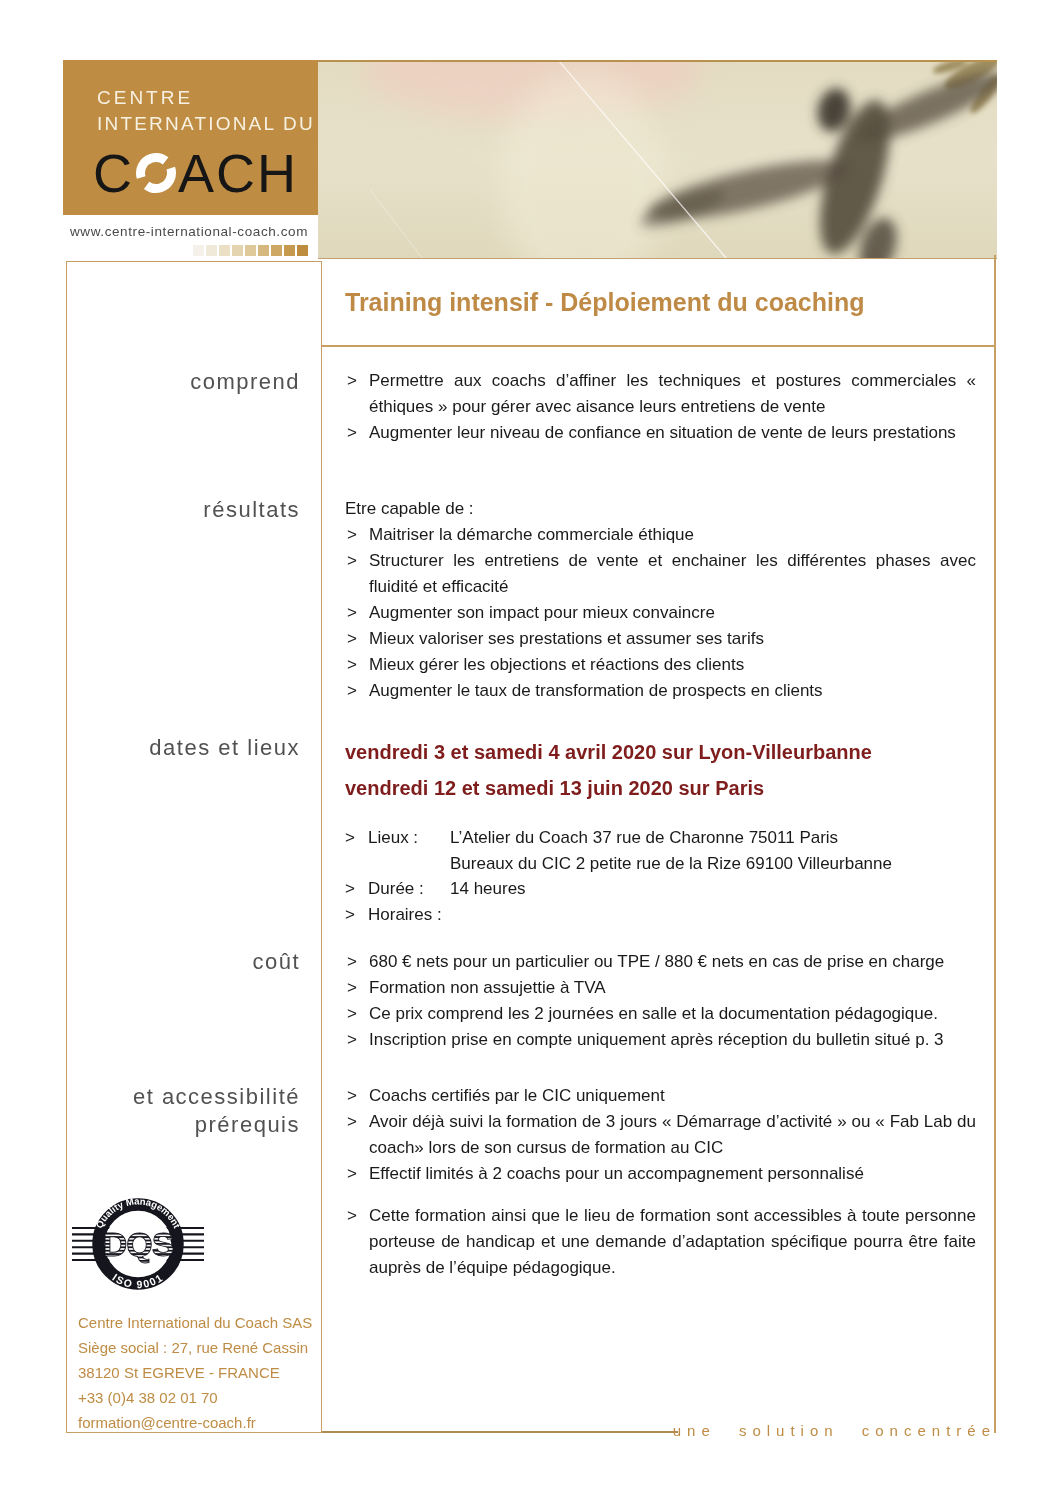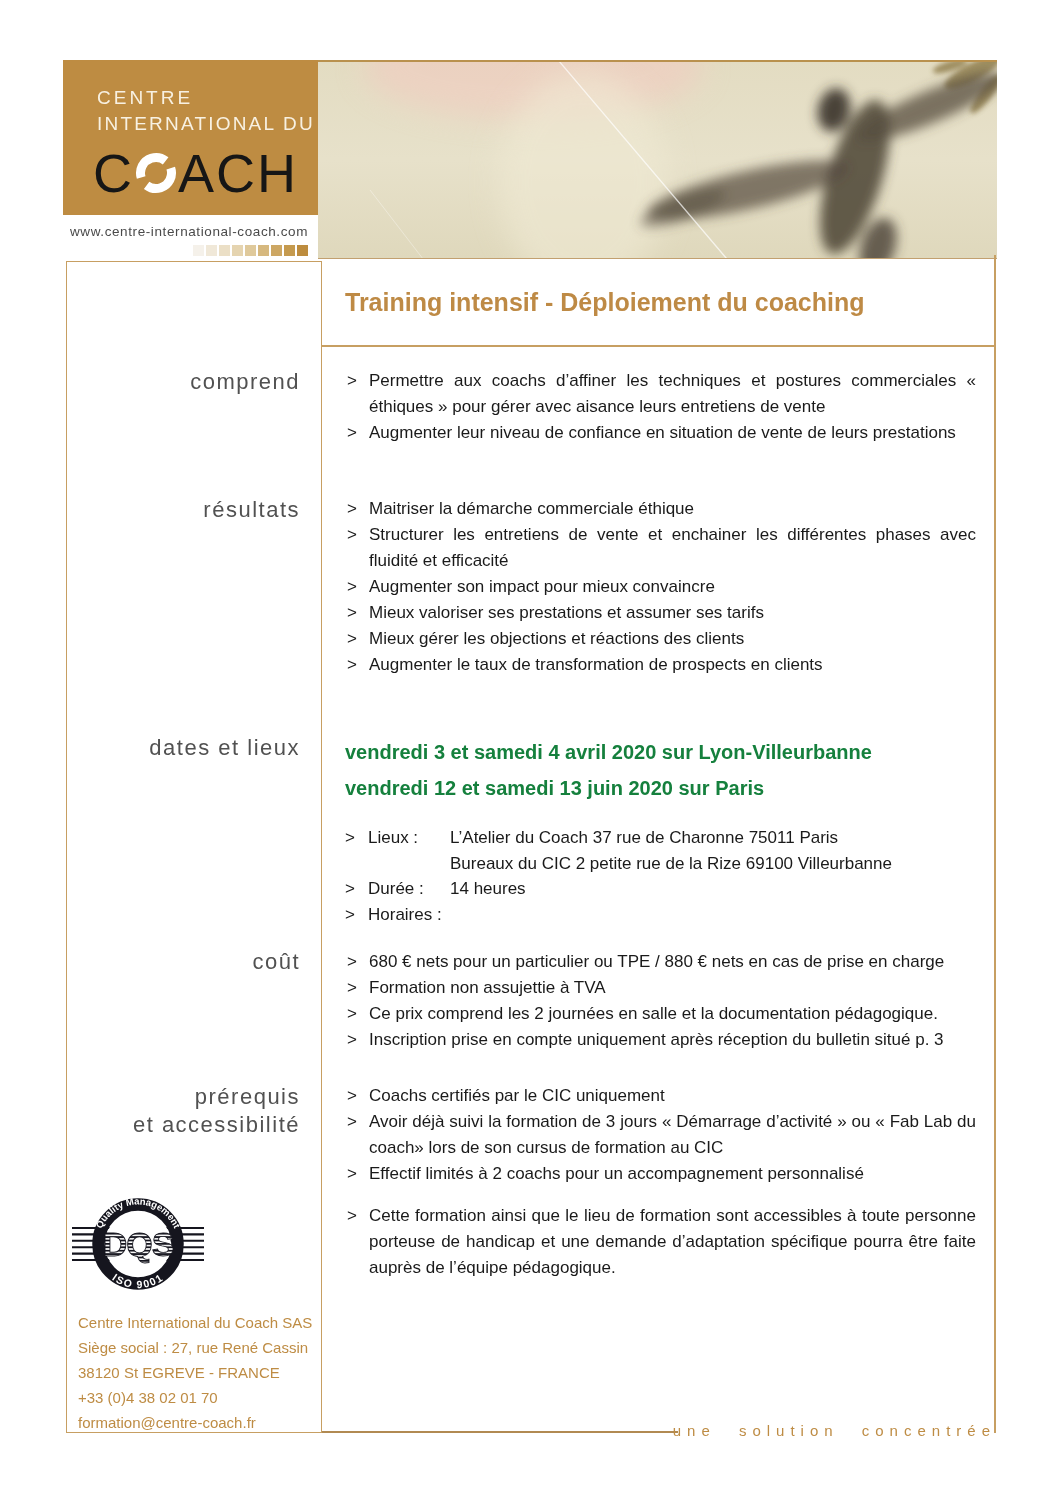--- a/index.html
+++ b/index.html
@@ -48,21 +48,21 @@
   .block{position:absolute;left:345px;width:631px;font-size:17px;line-height:26px;color:#1a1a1a;}
   .blk-objectifs{top:368px;}
   .blk-resultats{top:496px;}
   .blk-dates{top:734px;}
   .blk-cout{top:949px;}
   .blk-prerequis{top:1083px;}
 
   .bullet{position:relative;padding-left:24px;text-align:justify;}
   .bullet .bm{position:absolute;left:2px;top:0;}
   .intro{margin:0;}
-  .date-head{font-size:20px;font-weight:bold;color:#15803d;line-height:36px;}
+  .date-head{font-size:20px;font-weight:bold;color:#7f1d1d;line-height:36px;}
   .date-details{margin-top:19px;}
   .drow{display:flex;line-height:25.5px;}
   .drow .bm{width:23px;flex:none;}
   .dlabel{width:82px;flex:none;}
   .dvalue{flex:1;}
   .spacer16{height:16px;}
 
   
   .tagline{position:absolute;right:62px;top:1422px;font-size:15px;color:#BE8C44;
            letter-spacing:6px;word-spacing:13px;white-space:nowrap;}
@@ -145,22 +145,22 @@
   <div class="sidebar-box"></div>
   <div class="right-vline"></div>
   <div class="title-hline"></div>
   <div class="footer-hline"></div>
 
   <div class="side-label lbl-objectifs">comprend</div>
   <div class="side-label lbl-resultats">résultats</div>
   <div class="side-label lbl-dates">dates et lieux</div>
   <div class="side-label lbl-cout">coût</div>
   <div class="side-label lbl-prerequis">
+    <div>et accessibilité</div>
     <div>prérequis</div>
-    <div>et accessibilité</div>
   </div>
 
   <div class="dqs">
     <svg width="132" height="106" viewBox="0 0 132 106">
       <defs>
         <pattern id="lp" width="4" height="3.4" patternUnits="userSpaceOnUse">
           <rect width="4" height="3.4" fill="#FFFFFF"></rect>
           <rect width="4" height="1.8" fill="#15151E"></rect>
         </pattern>
         <path id="arcTop" d="M 26.5 52 A 39.5 39.5 0 1 1 105.5 52" fill="none"></path>
@@ -201,20 +201,21 @@
       <span class="bm">&gt;</span>
       <span>Permettre aux coachs d’affiner les techniques et postures commerciales « éthiques » pour gérer avec aisance leurs entretiens de vente</span>
     </div>
     <div class="bullet">
       <span class="bm">&gt;</span>
       <span>Augmenter leur niveau de confiance en situation de vente de leurs prestations</span>
     </div>
   </div>
 
   <div class="block blk-resultats">
+    <p class="intro">Etre capable de :</p>
     <div class="bullet">
       <span class="bm">&gt;</span>
       <span>Maitriser la démarche commerciale éthique</span>
     </div>
     <div class="bullet">
       <span class="bm">&gt;</span>
       <span>Structurer les entretiens de vente et enchainer les différentes phases avec fluidité et efficacité</span>
     </div>
     <div class="bullet">
       <span class="bm">&gt;</span>

